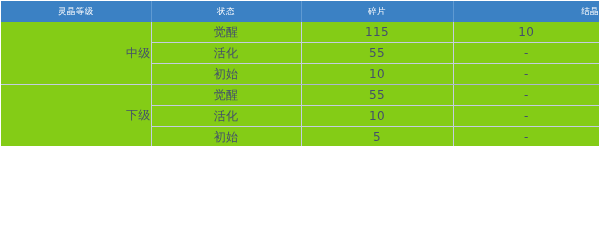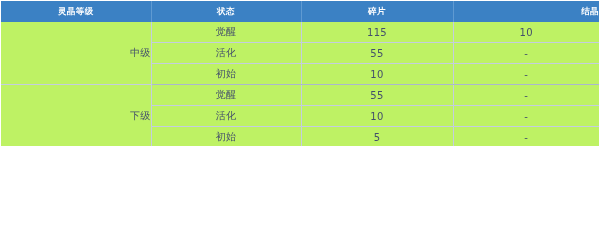--- a/index.html
+++ b/index.html
@@ -33,39 +33,39 @@
   col.c-grade { width: 150px; }
   col.c-state { width: 150px; }
   col.c-shard { width: 152px; }
   col.c-crystal { width: 146px; }
 
   thead th {
     height: 21px;
     background: #3b81c4;
     color: #ffffff;
     font-size: 8.5px;
-    font-weight: bold;
+    font-weight: normal;
     text-align: center;
     vertical-align: middle;
     border-right: 1px solid #5f9ad2;
     letter-spacing: 0.4px;
     padding: 0;
   }
   thead th:last-child {
     border-right: none;
     text-align: right;
   }
 
   tbody td {
     height: 20px;
-    font-size: 10px;
+    font-size: 12px;
     color: #44506b;
     text-align: center;
     vertical-align: middle;
-    background: #bef264;
+    background: #84cc16;
     border-right: 1px solid #c3cde0;
     border-bottom: 1px solid #c3cde0;
     padding: 0;
     letter-spacing: 0.3px;
   }
   tbody td:last-child {
     border-right: none;
   }
   tbody tr:last-child td {
     border-bottom: none;

